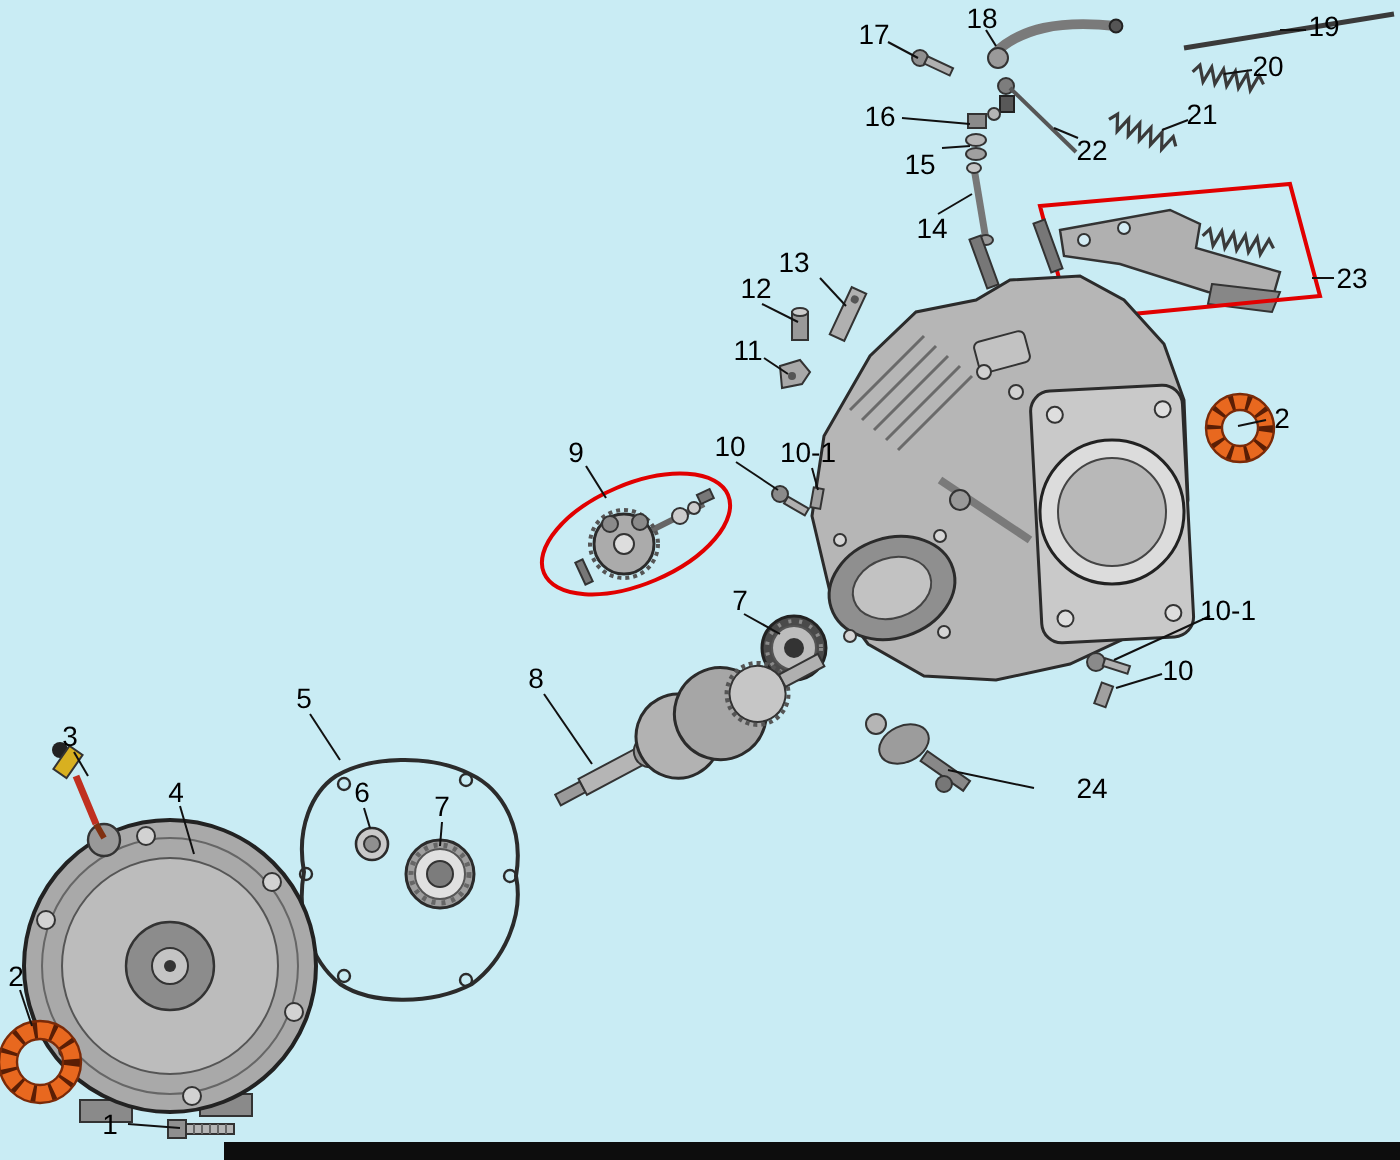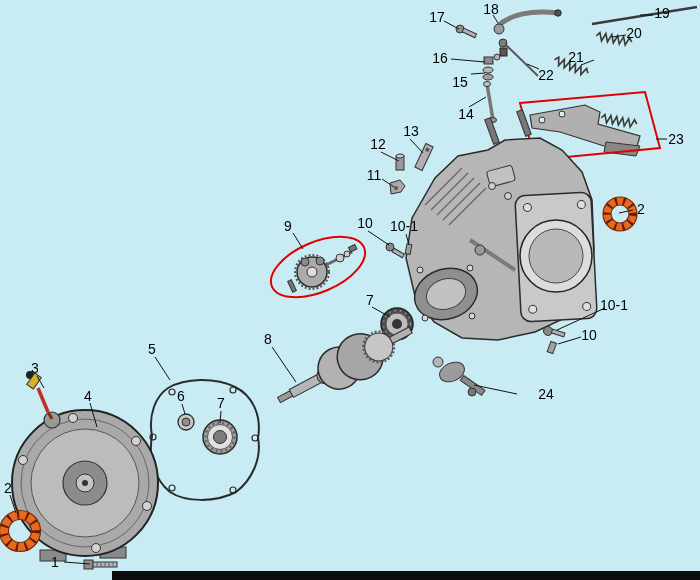--- a/index.html
+++ b/index.html
@@ -298,29 +298,29 @@
   <div class="callout" style="left:88px;top:396px">4</div>
   <div class="callout" style="left:152px;top:349px">5</div>
   <div class="callout" style="left:181px;top:396px">6</div>
   <div class="callout" style="left:221px;top:403px">7</div>
   <div class="callout" style="left:268px;top:339px">8</div>
   <div class="callout" style="left:288px;top:226px">9</div>
   <div class="callout" style="left:365px;top:223px">10</div>
   <div class="callout" style="left:404px;top:226px">10-1</div>
   <div class="callout" style="left:374px;top:175px">11</div>
   <div class="callout" style="left:378px;top:144px">12</div>
-  <div class="callout" style="left:411px;top:131px">13</div>
+  <div class="callout" style="left:397px;top:131px">13</div>
   <div class="callout" style="left:466px;top:114px">14</div>
   <div class="callout" style="left:460px;top:82px">15</div>
   <div class="callout" style="left:440px;top:58px">16</div>
   <div class="callout" style="left:437px;top:17px">17</div>
   <div class="callout" style="left:491px;top:9px">18</div>
   <div class="callout" style="left:662px;top:13px">19</div>
   <div class="callout" style="left:634px;top:33px">20</div>
-  <div class="callout" style="left:576px;top:57px">21</div>
+  <div class="callout" style="left:601px;top:57px">21</div>
   <div class="callout" style="left:546px;top:75px">22</div>
   <div class="callout" style="left:676px;top:139px">23</div>
   <div class="callout" style="left:641px;top:209px">2</div>
   <div class="callout" style="left:370px;top:300px">7</div>
   <div class="callout" style="left:614px;top:305px">10-1</div>
   <div class="callout" style="left:589px;top:335px">10</div>
   <div class="callout" style="left:546px;top:394px">24</div>
 </div>
 
 </div>

